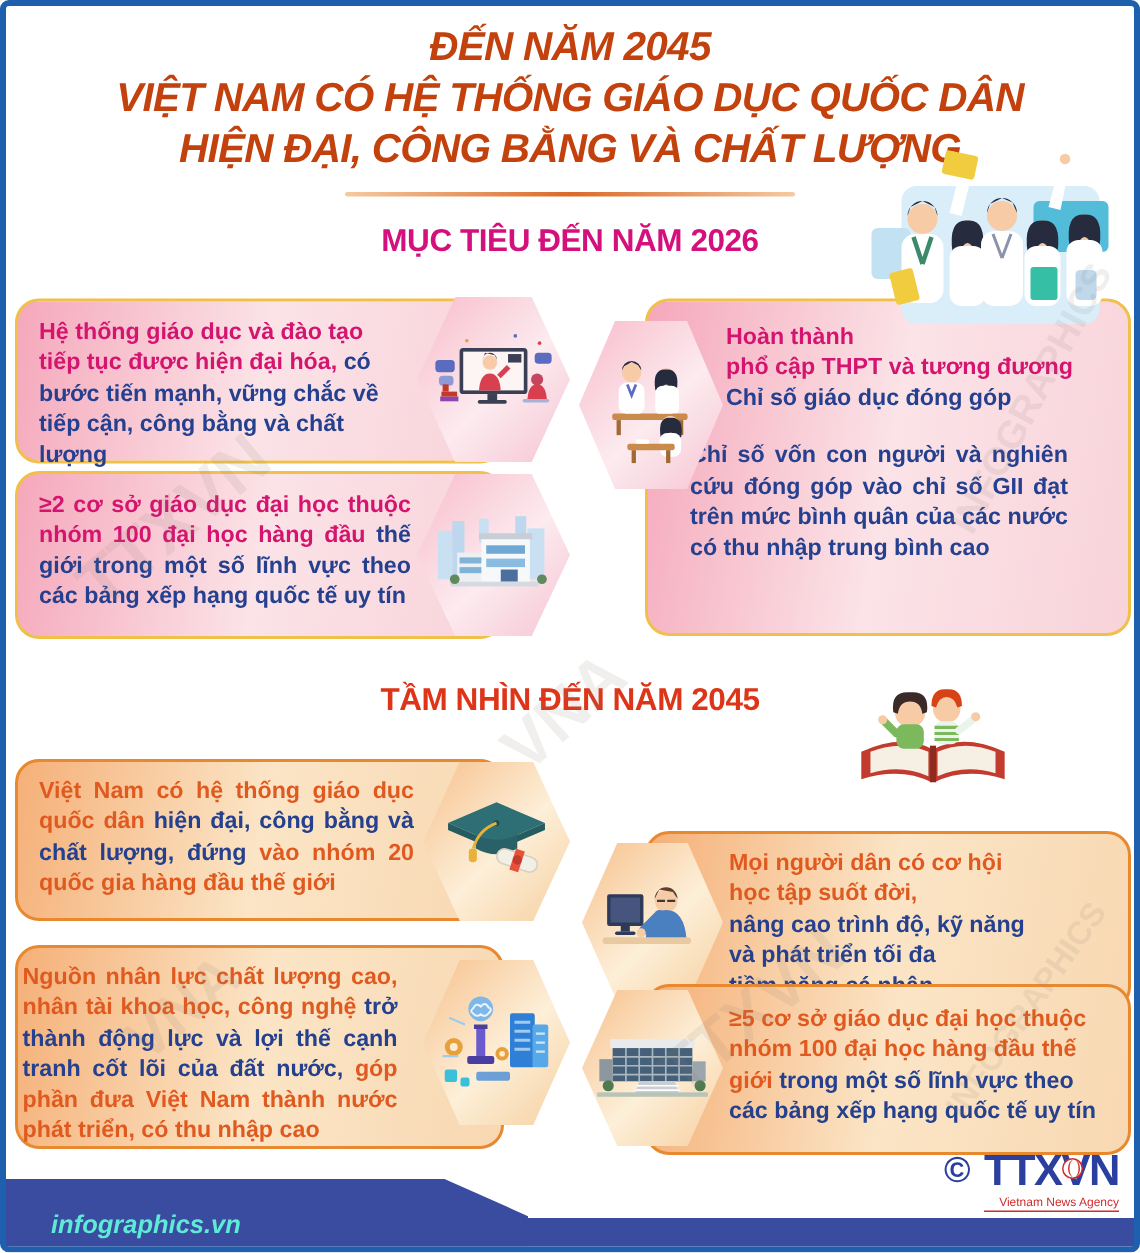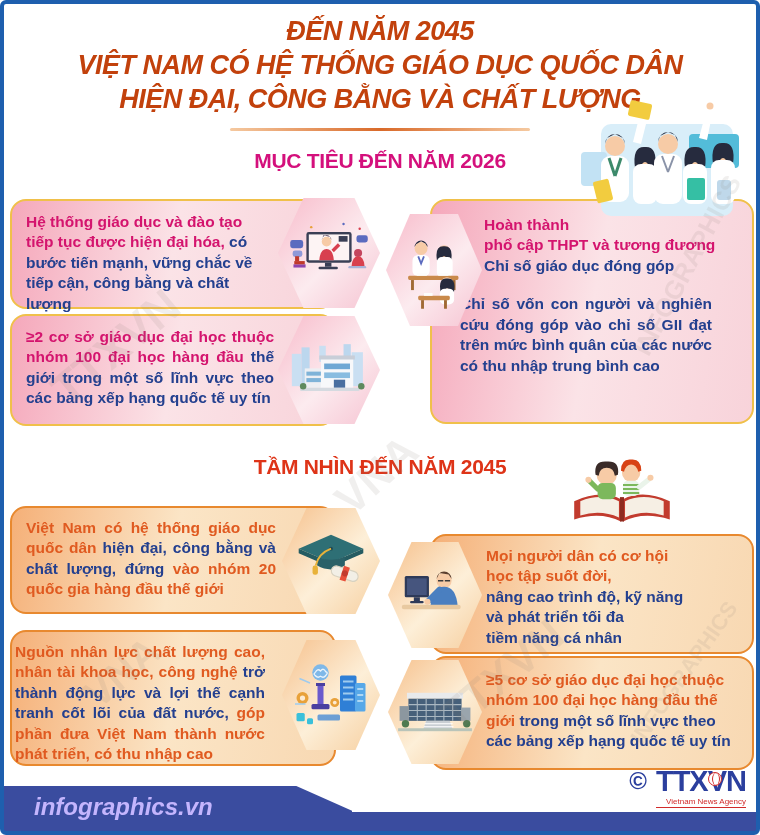--- a/index.html
+++ b/index.html
@@ -20,21 +20,21 @@
   .t-m{color:#D4146E;}.t-b{color:#24408F;}.t-o{color:#E05A20;}
   .line{display:block;}
   .hex{position:absolute;clip-path:polygon(25% 0,75% 0,100% 50%,75% 100%,25% 100%,0 50%);
        display:flex;align-items:center;justify-content:center;z-index:2;}
   .hex-pink{background:linear-gradient(135deg,#F8BCCB 0%,#FCEBEF 55%,#F6C4D2 100%);}
   .hex-orange{background:linear-gradient(135deg,#F6C18D 0%,#FDEFD8 55%,#F6CFA0 100%);}
   .wm{position:absolute;font-weight:bold;color:#8C8178;opacity:0.12;z-index:3;white-space:nowrap;pointer-events:none;}
   .foot-band{position:absolute;left:4px;right:4px;bottom:4px;height:19px;background:#3A4C9F;z-index:5;}
   .foot-notch{position:absolute;left:4px;bottom:4px;width:348px;height:45px;background:#3A4C9F;z-index:6;
               clip-path:polygon(0 0,84% 0,100% 55%,100% 100%,0 100%);}
-  .foot-site{font-style:italic;font-weight:bold;font-size:24px;color:#c4b5fd;padding:7px 0 0 30px;}
+  .foot-site{font-style:italic;font-weight:bold;font-size:17px;color:#5eead4;padding:21px 0 0 30px;}
   .logo-wrap{position:absolute;right:14px;bottom:27px;z-index:7;display:flex;align-items:flex-start;gap:9px;}
   .logo-c{font-size:24px;font-weight:bold;color:#2B3F9E;line-height:1;padding-top:2px;}
   .logo-main{position:relative;text-align:right;}
   .logo-ttxvn{font-weight:bold;font-size:29px;color:#2B3F9E;letter-spacing:-1px;line-height:1;}
   .logo-globe{position:absolute;top:5px;right:24px;width:14px;height:14px;border-radius:50%;
               background:#ffffff;border:1.5px solid #D22B2B;box-sizing:border-box;}
   .logo-globe:before{content:"";position:absolute;left:50%;top:0;width:6px;height:100%;margin-left:-3px;
               border-left:1px solid #D22B2B;border-right:1px solid #D22B2B;border-radius:50%;}
   .logo-agency{font-size:8px;font-weight:normal;color:#D22B2B;border-bottom:1.5px solid #D22B2B;
                padding-bottom:1px;margin-top:1px;}
@@ -243,21 +243,21 @@
         <circle cx="57" cy="62" r="6" fill="#E8A13A"></circle>
           <circle cx="57" cy="62" r="2.5" fill="#FDEBD2"></circle>
         <rect x="6" y="76" width="11" height="11" rx="2" fill="#3AC0DA"></rect>
         <rect x="20" y="83" width="8" height="8" rx="2" fill="#3AC0DA"></rect>
         <rect x="34" y="78" width="30" height="8" rx="2" fill="#2F7FD6" opacity="0.7"></rect>
         <path d="M4 64 h14 M10 30 l14 6" stroke="#9FCBEE" stroke-width="2"></path>
       </svg>
     </div>
   </div>
 
-  <div class="card card-orange" style="left:430px;top:534px;width:320px;height:116px;">
+  <div class="card card-orange" style="left:430px;top:554px;width:320px;height:116px;">
     <div class="txt" style="margin:10px 0 0 54px;width:240px;">
       <span class="line t-o">Mọi người dân có cơ hội</span>
       <span class="line t-o">học tập suốt đời,</span>
       <span class="line t-b">nâng cao trình độ, kỹ năng</span>
       <span class="line t-b">và phát triển tối đa</span>
       <span class="line t-b">tiềm năng cá nhân</span>
     </div>
     <div class="hex hex-orange" style="left:-44px;top:6px;width:94px;height:106px;">
       <svg width="70" height="62" viewBox="0 0 92 82">
         <rect x="6" y="16" width="32" height="28" rx="2" fill="#2E3A59"></rect>

